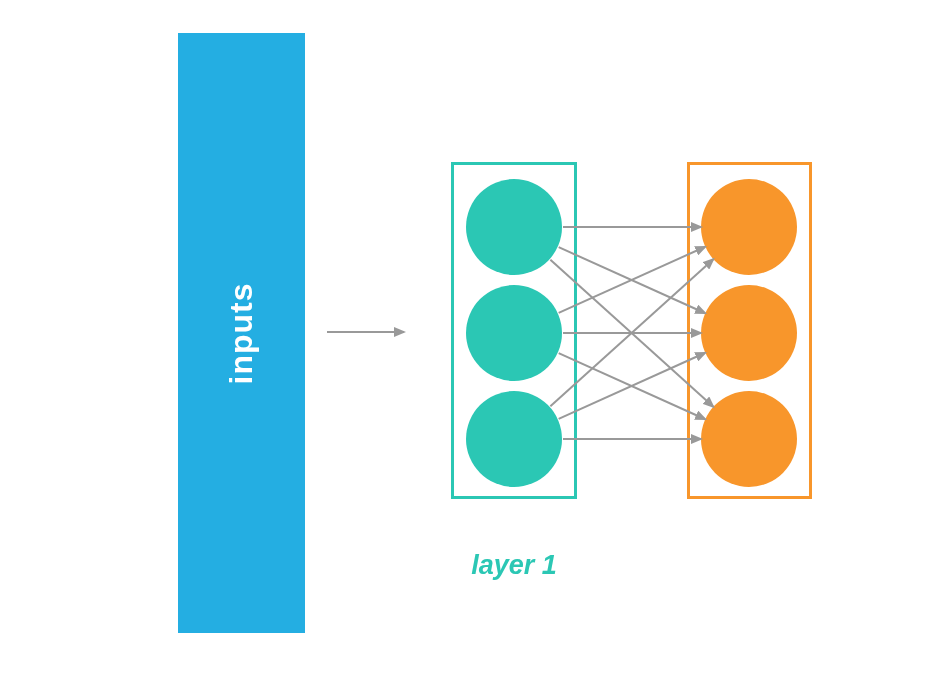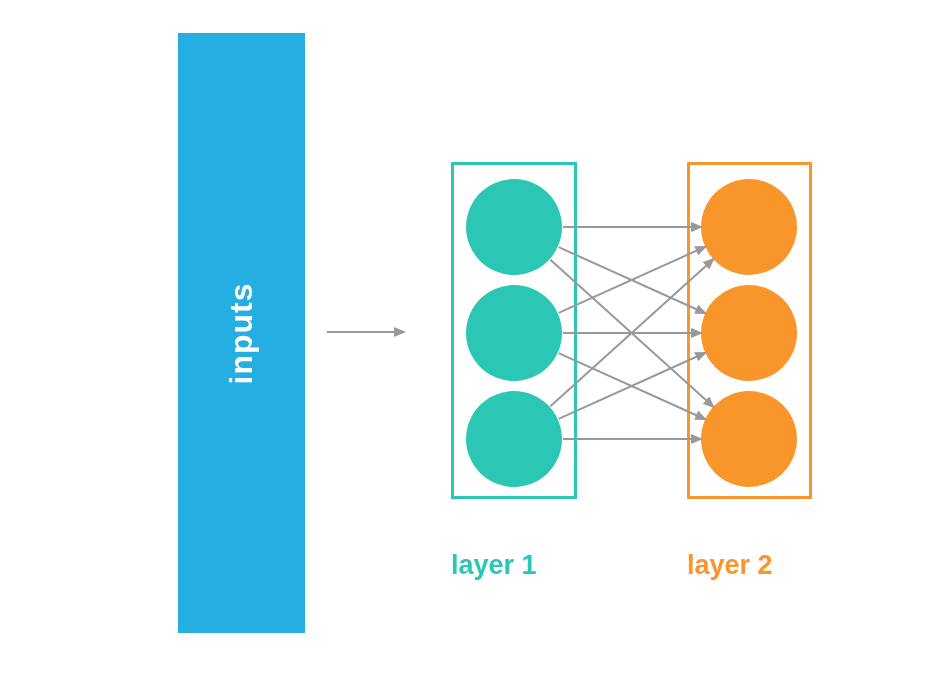--- a/index.html
+++ b/index.html
@@ -26,21 +26,21 @@
   #layer1-box{left:451px;width:126px;}
   #layer2-box{left:687px;width:125px;}
   .neuron{
     position:absolute;width:96px;height:96px;border-radius:50%;
   }
   #arrows{
     position:absolute;left:0;top:0;pointer-events:none;
   }
   .layer-label{
     position:absolute;top:550px;
-    font-size:27px;font-weight:bold;line-height:1.15;
+    font-size:27px;font-weight:bold;text-align:center;line-height:1.15;font-style:italic;
   }
   #layer1-label{left:451px;width:126px;}
   #layer2-label{left:687px;width:125px;}
 </style>
 </head>
 <body>
 
 <div id="canvas" style="background: rgb(255, 255, 255);">
 
   <div id="inputs-rect" style="background: rgb(36, 174, 226);">
@@ -68,15 +68,14 @@
       <line x1="550.3828966873227" y1="259.8220174370741" x2="713.359611408337" y2="406.8478196534784" stroke="#999999" stroke-width="2" marker-end="url(#ah)"></line>
       <line x1="558.6663543026812" y1="312.85262316559914" x2="705.245203948394" y2="246.7362058785968" stroke="#999999" stroke-width="2" marker-end="url(#ah)"></line>
       <line x1="563" y1="333" x2="701" y2="333" stroke="#999999" stroke-width="2" marker-end="url(#ah)"></line>
       <line x1="558.6663543026812" y1="353.14737683440086" x2="705.245203948394" y2="419.26379412140324" stroke="#999999" stroke-width="2" marker-end="url(#ah)"></line>
       <line x1="550.3828966873227" y1="406.1779825629259" x2="713.359611408337" y2="259.1521803465216" stroke="#999999" stroke-width="2" marker-end="url(#ah)"></line>
       <line x1="558.6663543026812" y1="418.85262316559914" x2="705.245203948394" y2="352.73620587859676" stroke="#999999" stroke-width="2" marker-end="url(#ah)"></line>
       <line x1="563" y1="439" x2="701" y2="439" stroke="#999999" stroke-width="2" marker-end="url(#ah)"></line>
     </svg>
 
   <div id="layer1-label" class="layer-label" style="color: rgb(43, 199, 180);">layer 1</div>
-  <div id="layer2-label" class="layer-label" style="color: rgb(248, 150, 43);">layer 2</div>
 
 </div>
 
 </body></html>

